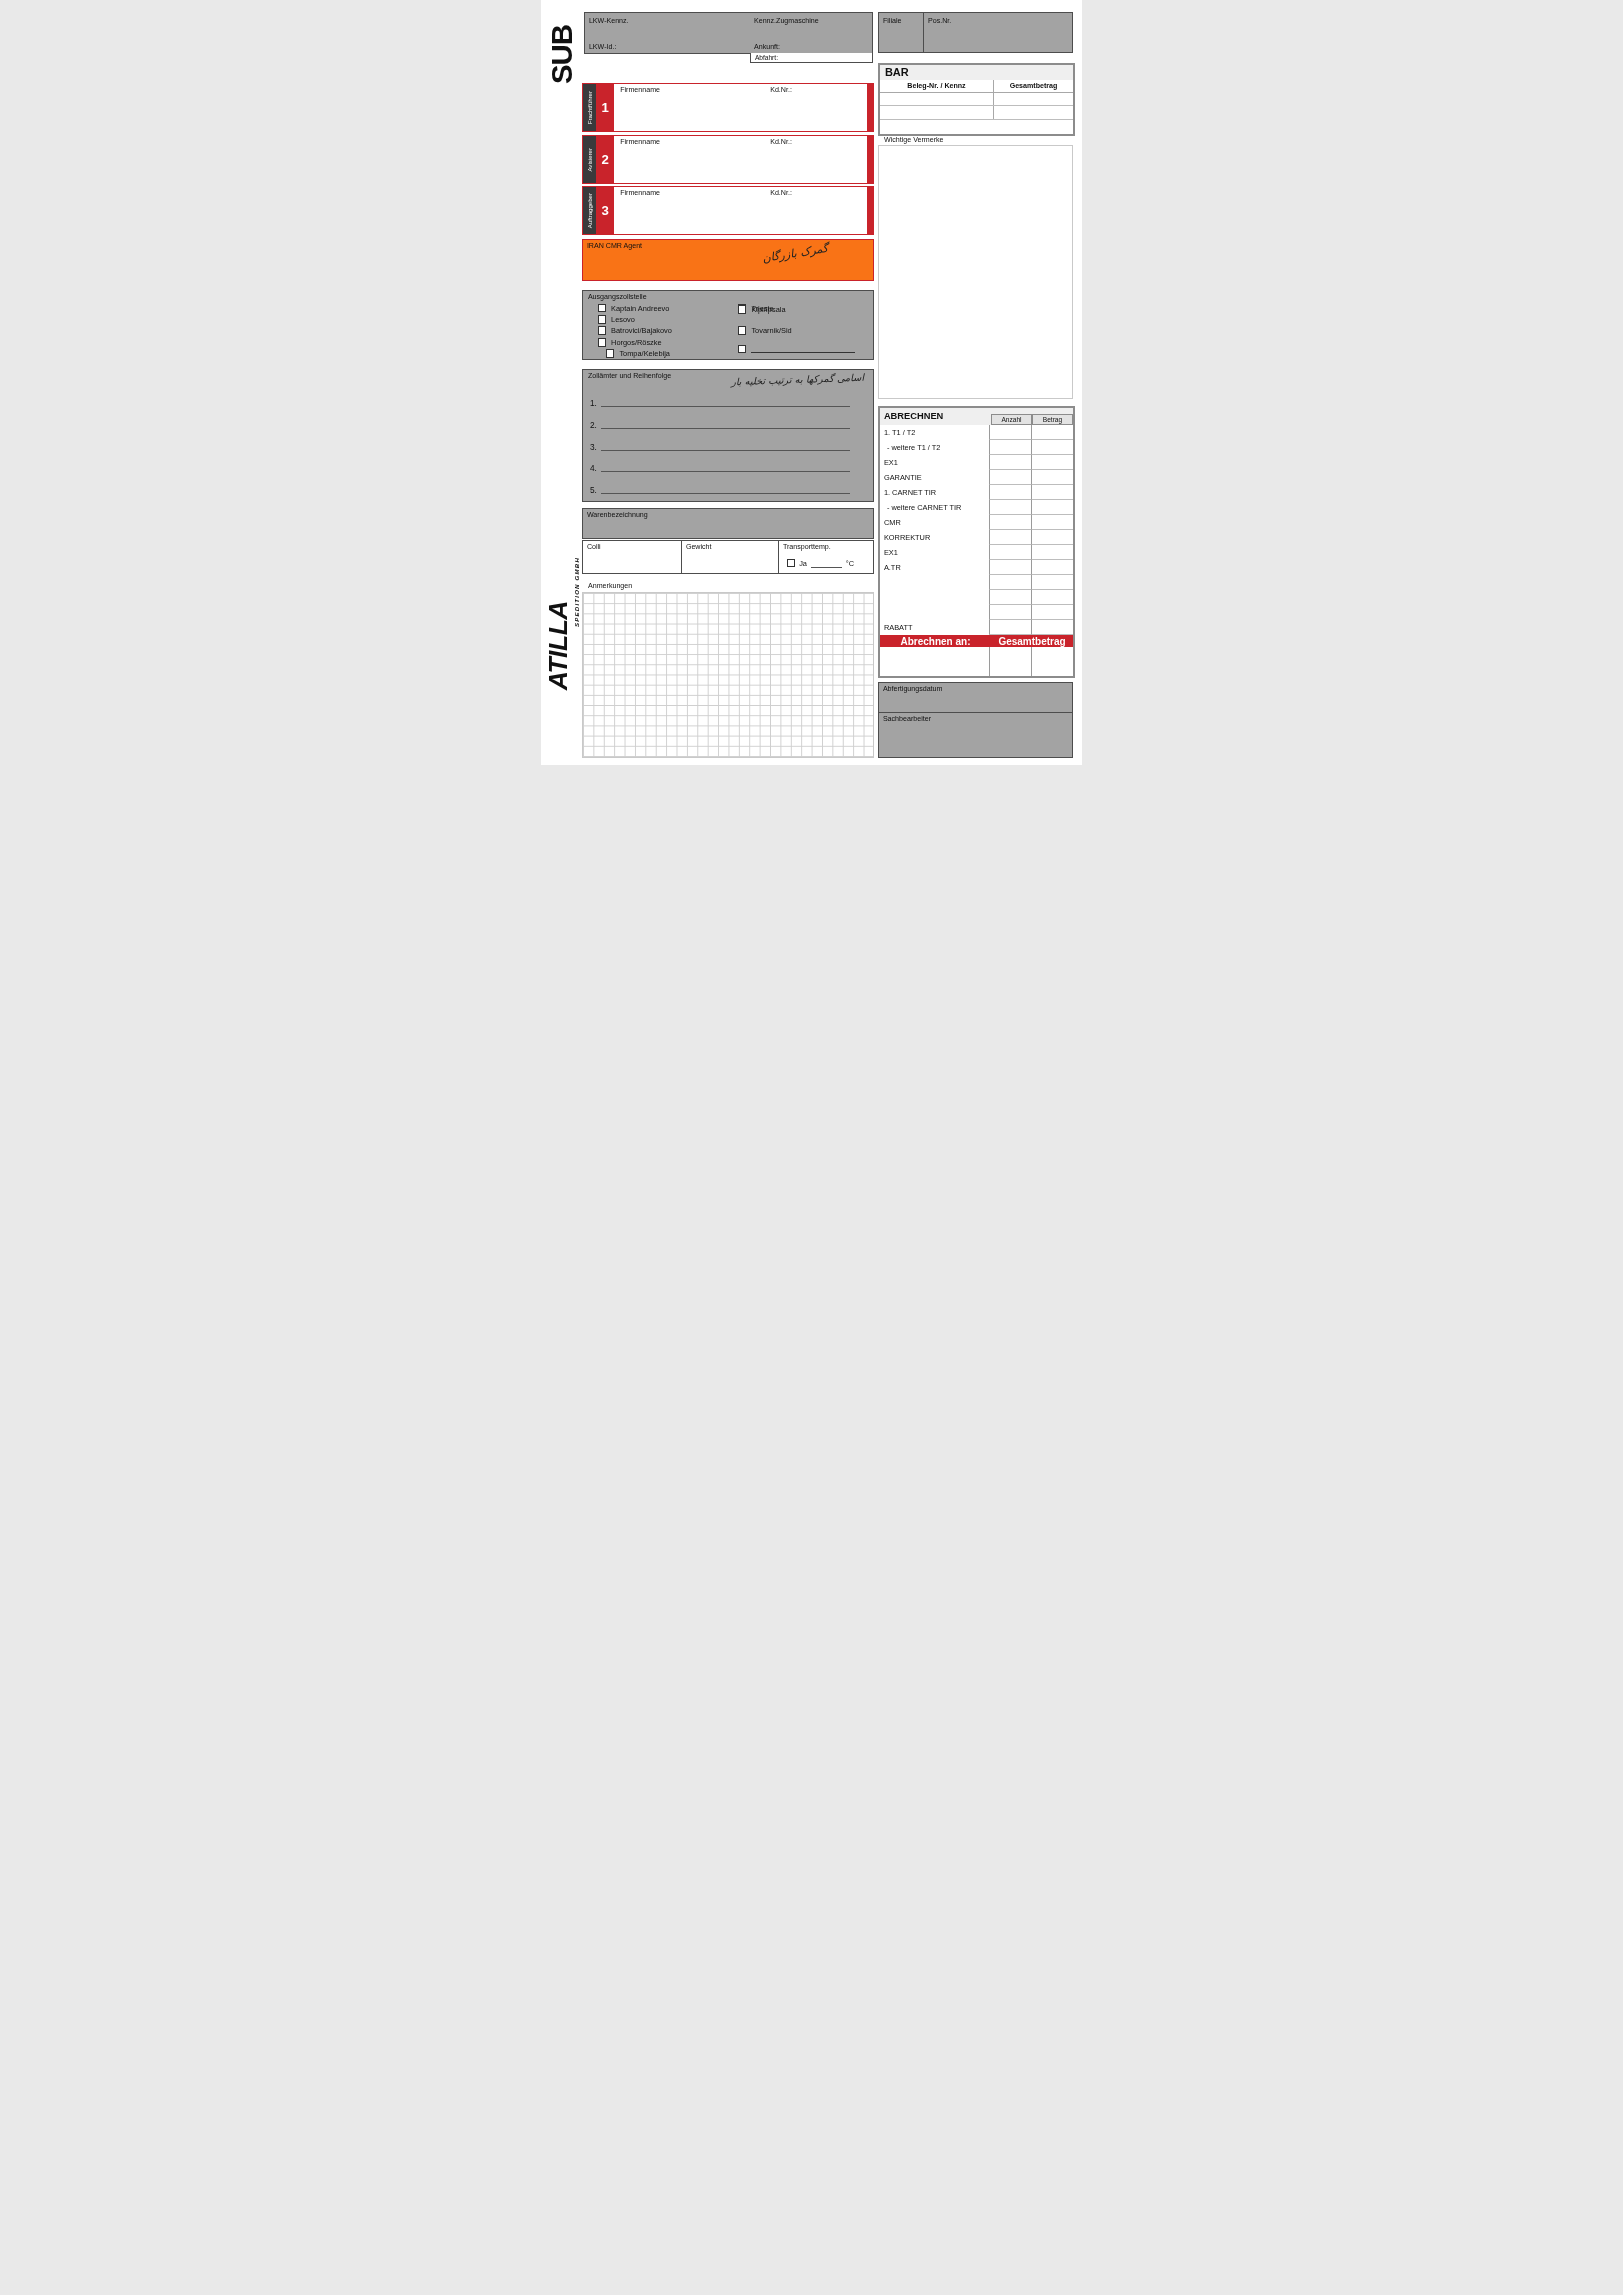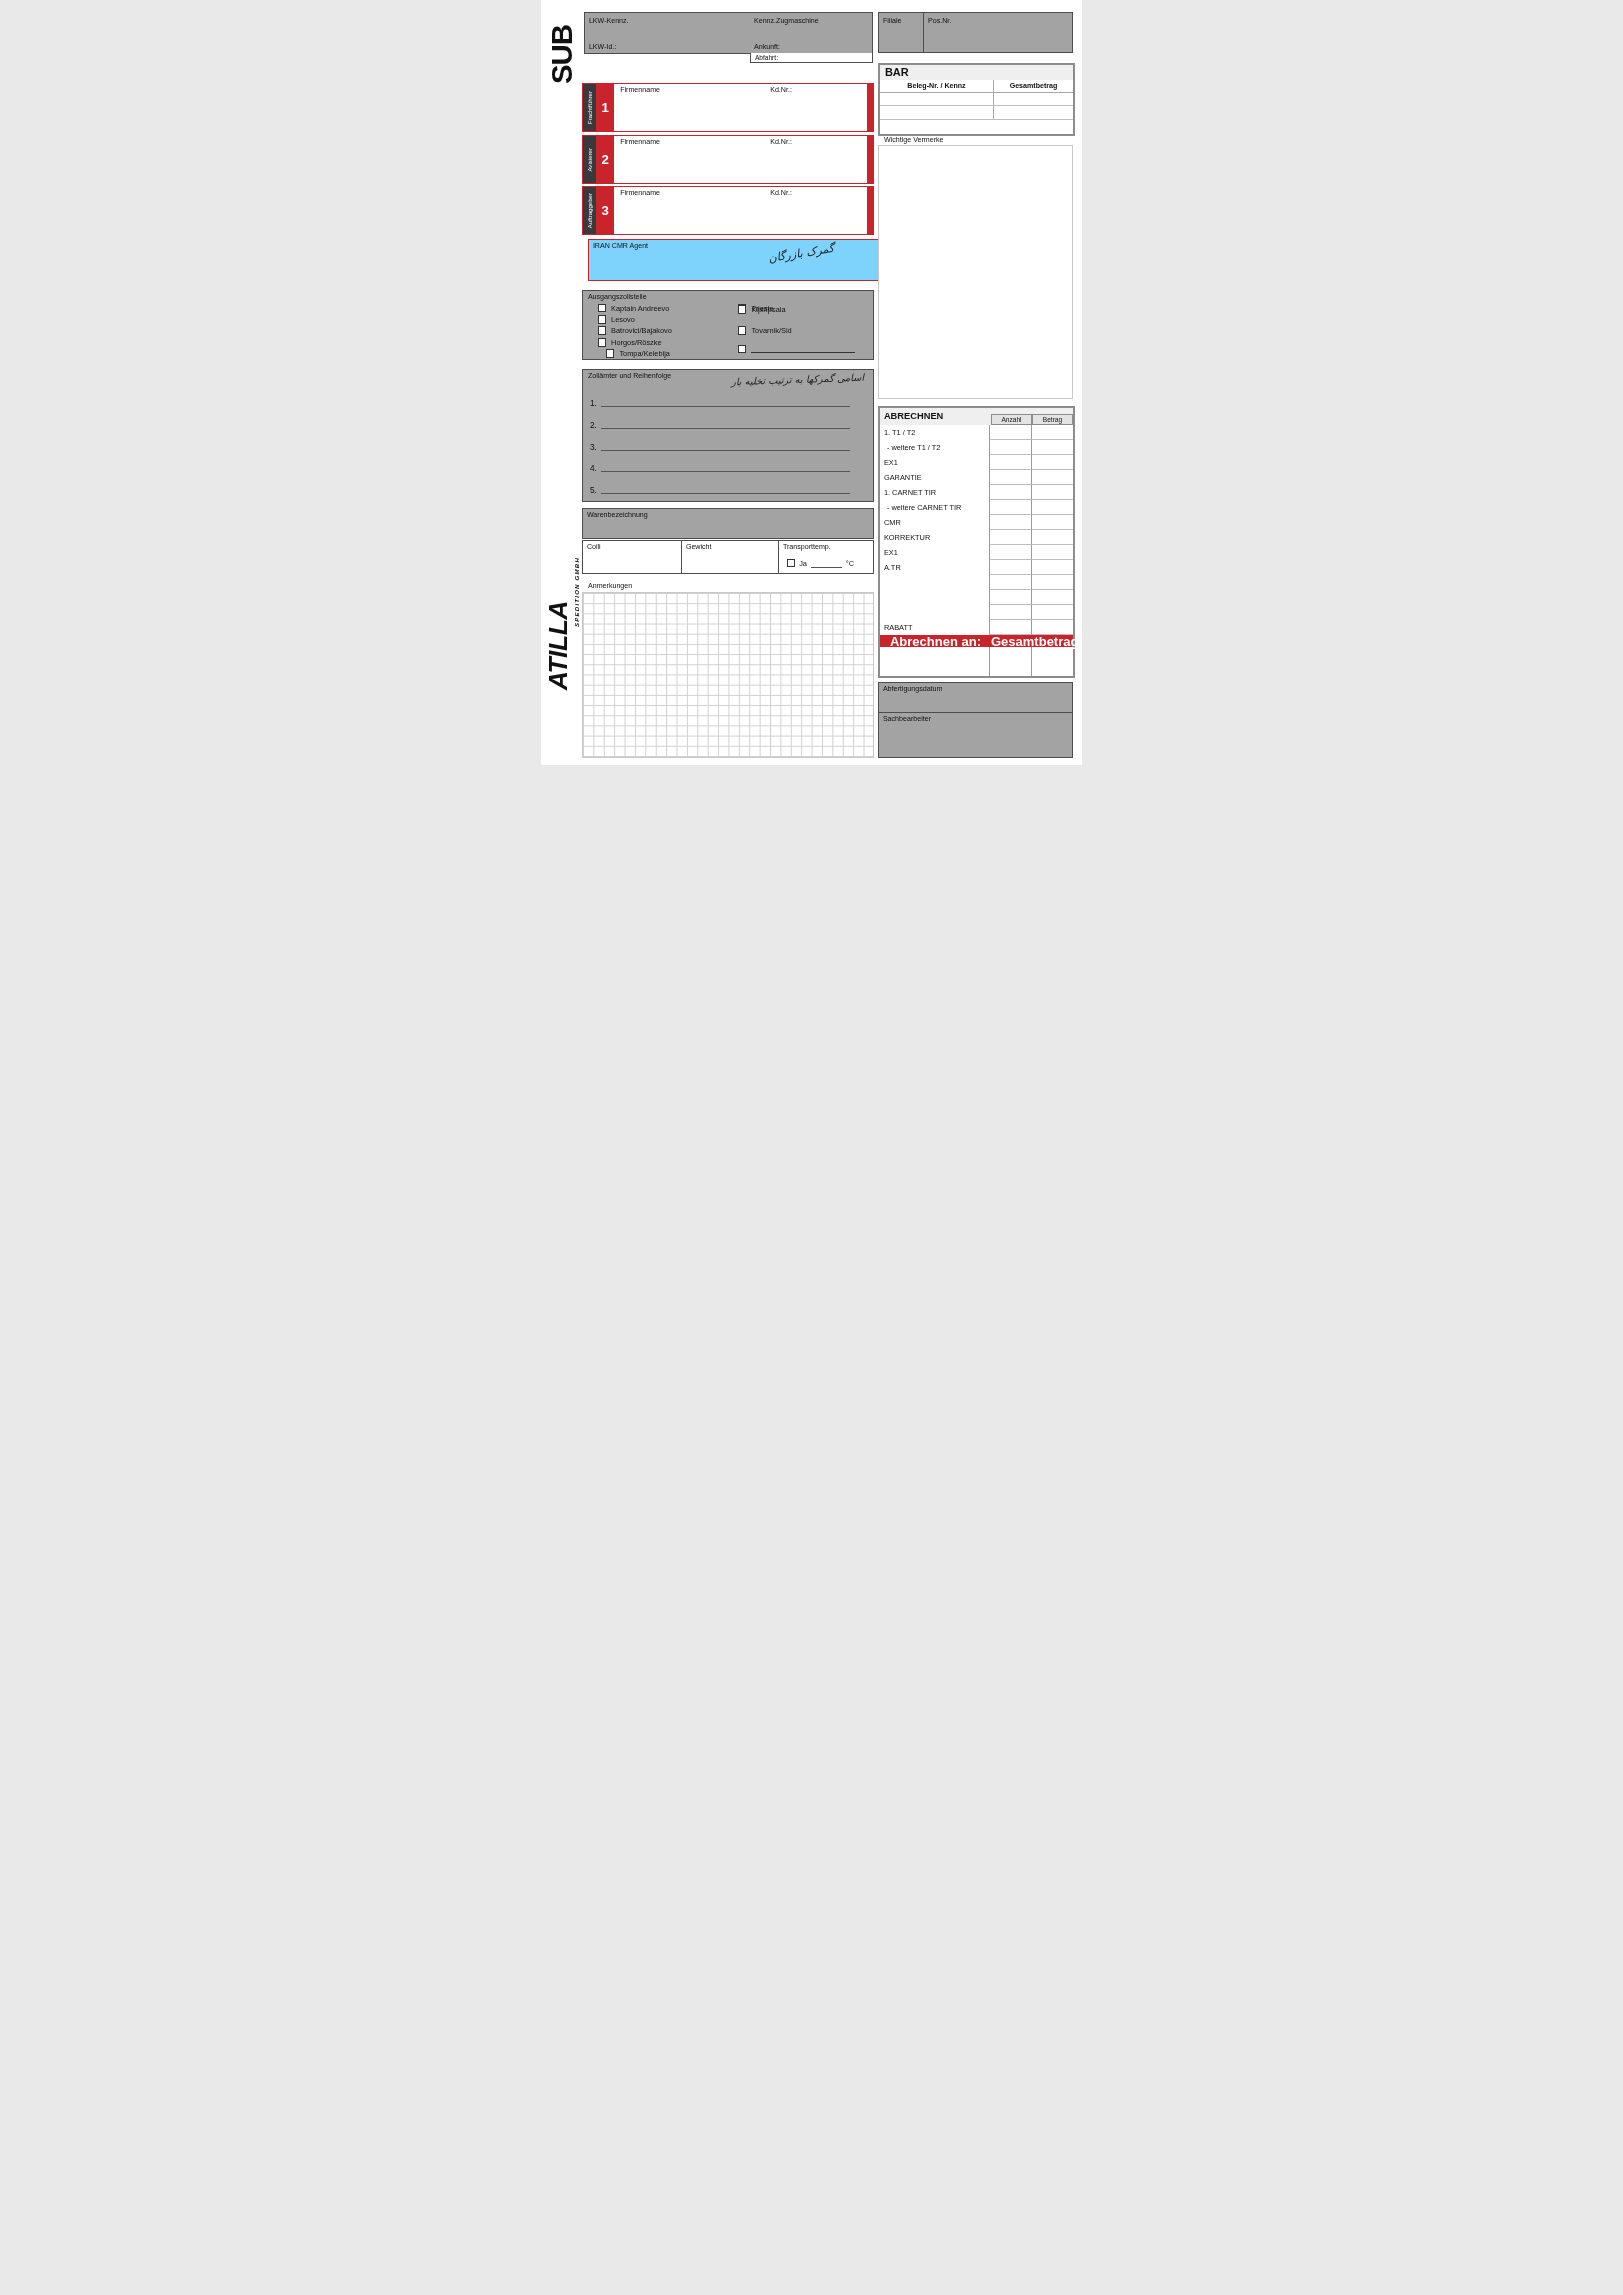--- a/index.html
+++ b/index.html
@@ -40,21 +40,21 @@
   
   .party{left:41px;width:290px;height:47px;display:flex;border:1.5px solid #c9232b;background:#fff;}
   .party-role{width:13.2px;background:#3a3a3c;color:#fff;display:flex;align-items:center;justify-content:center;}
   .party-role span{font-size:6.1px;}
   .party-num{width:18px;background:#c9232b;color:#fff;display:flex;align-items:center;justify-content:center;font-size:13.2px;font-weight:bold;}
   .party-body{flex:1;position:relative;background:#fff;border-right:6.4px solid #c9232b;}
   .party-body .fn{position:absolute;left:6px;top:2px;}
   .party-body .kd{position:absolute;left:156px;top:2px;}
 
   
-  .iran-box{left:47px;top:239px;width:290px;height:40px;border:1.7px solid #c9232b;background:#7dd3fc;}
+  .iran-box{left:41px;top:239px;width:290px;height:40px;border:1.7px solid #c9232b;background:#f97316;}
   .hand{font-family:"DejaVu Sans",sans-serif;font-style:italic;color:#222;}
   .iran-hand{position:absolute;right:45px;top:6.9px;font-size:11.3px;transform:rotate(-9deg);}
 
   
   .ausgang-box{left:41px;top:290px;width:290px;height:68px;}
   .opt{position:absolute;display:flex;align-items:center;gap:5px;font-size:7.4px;}
   .cb{width:6.4px;height:6.4px;border:0.8px solid #333;background:#fff;display:inline-block;flex:none;}
   .blank-line{display:inline-block;width:104px;height:6.4px;border-bottom:0.8px solid #333;}
 
   
@@ -87,21 +87,21 @@
   .ab-head{position:relative;height:16.7px;background:#efefef;flex:none;}
   .ab-title{position:absolute;left:3.9px;top:2.9px;font-size:9.3px;font-weight:bold;}
   .ab-hcell{position:absolute;bottom:0;width:41px;height:10.3px;line-height:10.3px;text-align:center;
     font-size:6.6px;background:#e3e3e3;border:0.5px solid #8c8c8c;box-sizing:border-box;}
   .ab-hcell.anzahl{right:41px;}
   .ab-hcell.betrag{right:0;}
   .ab-row{display:flex;height:15px;flex:none;align-items:center;}
   .ab-lbl{flex:1;padding-left:3.9px;font-size:7.4px;}
   .ab-lbl.indent{padding-left:6.9px;}
   .ab-cell{width:41px;align-self:stretch;border-left:0.5px solid #9a9a9a;border-bottom:0.5px solid #bdbdbd;flex:none;}
-  .ab-redbar{display:flex;height:12.8px;background:#c9232b;color:#fff;font-weight:bold;font-size:13px;flex:none;align-items:center;}
+  .ab-redbar{display:flex;height:12.8px;background:#c9232b;color:#fff;font-weight:bold;font-size:10px;flex:none;align-items:center;}
   .ab-redbar .left{flex:1;text-align:center;}
   .ab-redbar .right{width:82px;text-align:center;}
   .ab-fill{flex:1;display:flex;}
   .ab-fill .sp{flex:1;}
   .ab-fill .ab-cell{border-bottom:none;}
 
   
   .abfert-box{left:337px;top:682px;width:193px;height:29.4px;}
   .sachb-box{left:337px;top:712px;width:193px;height:44px;}
 

